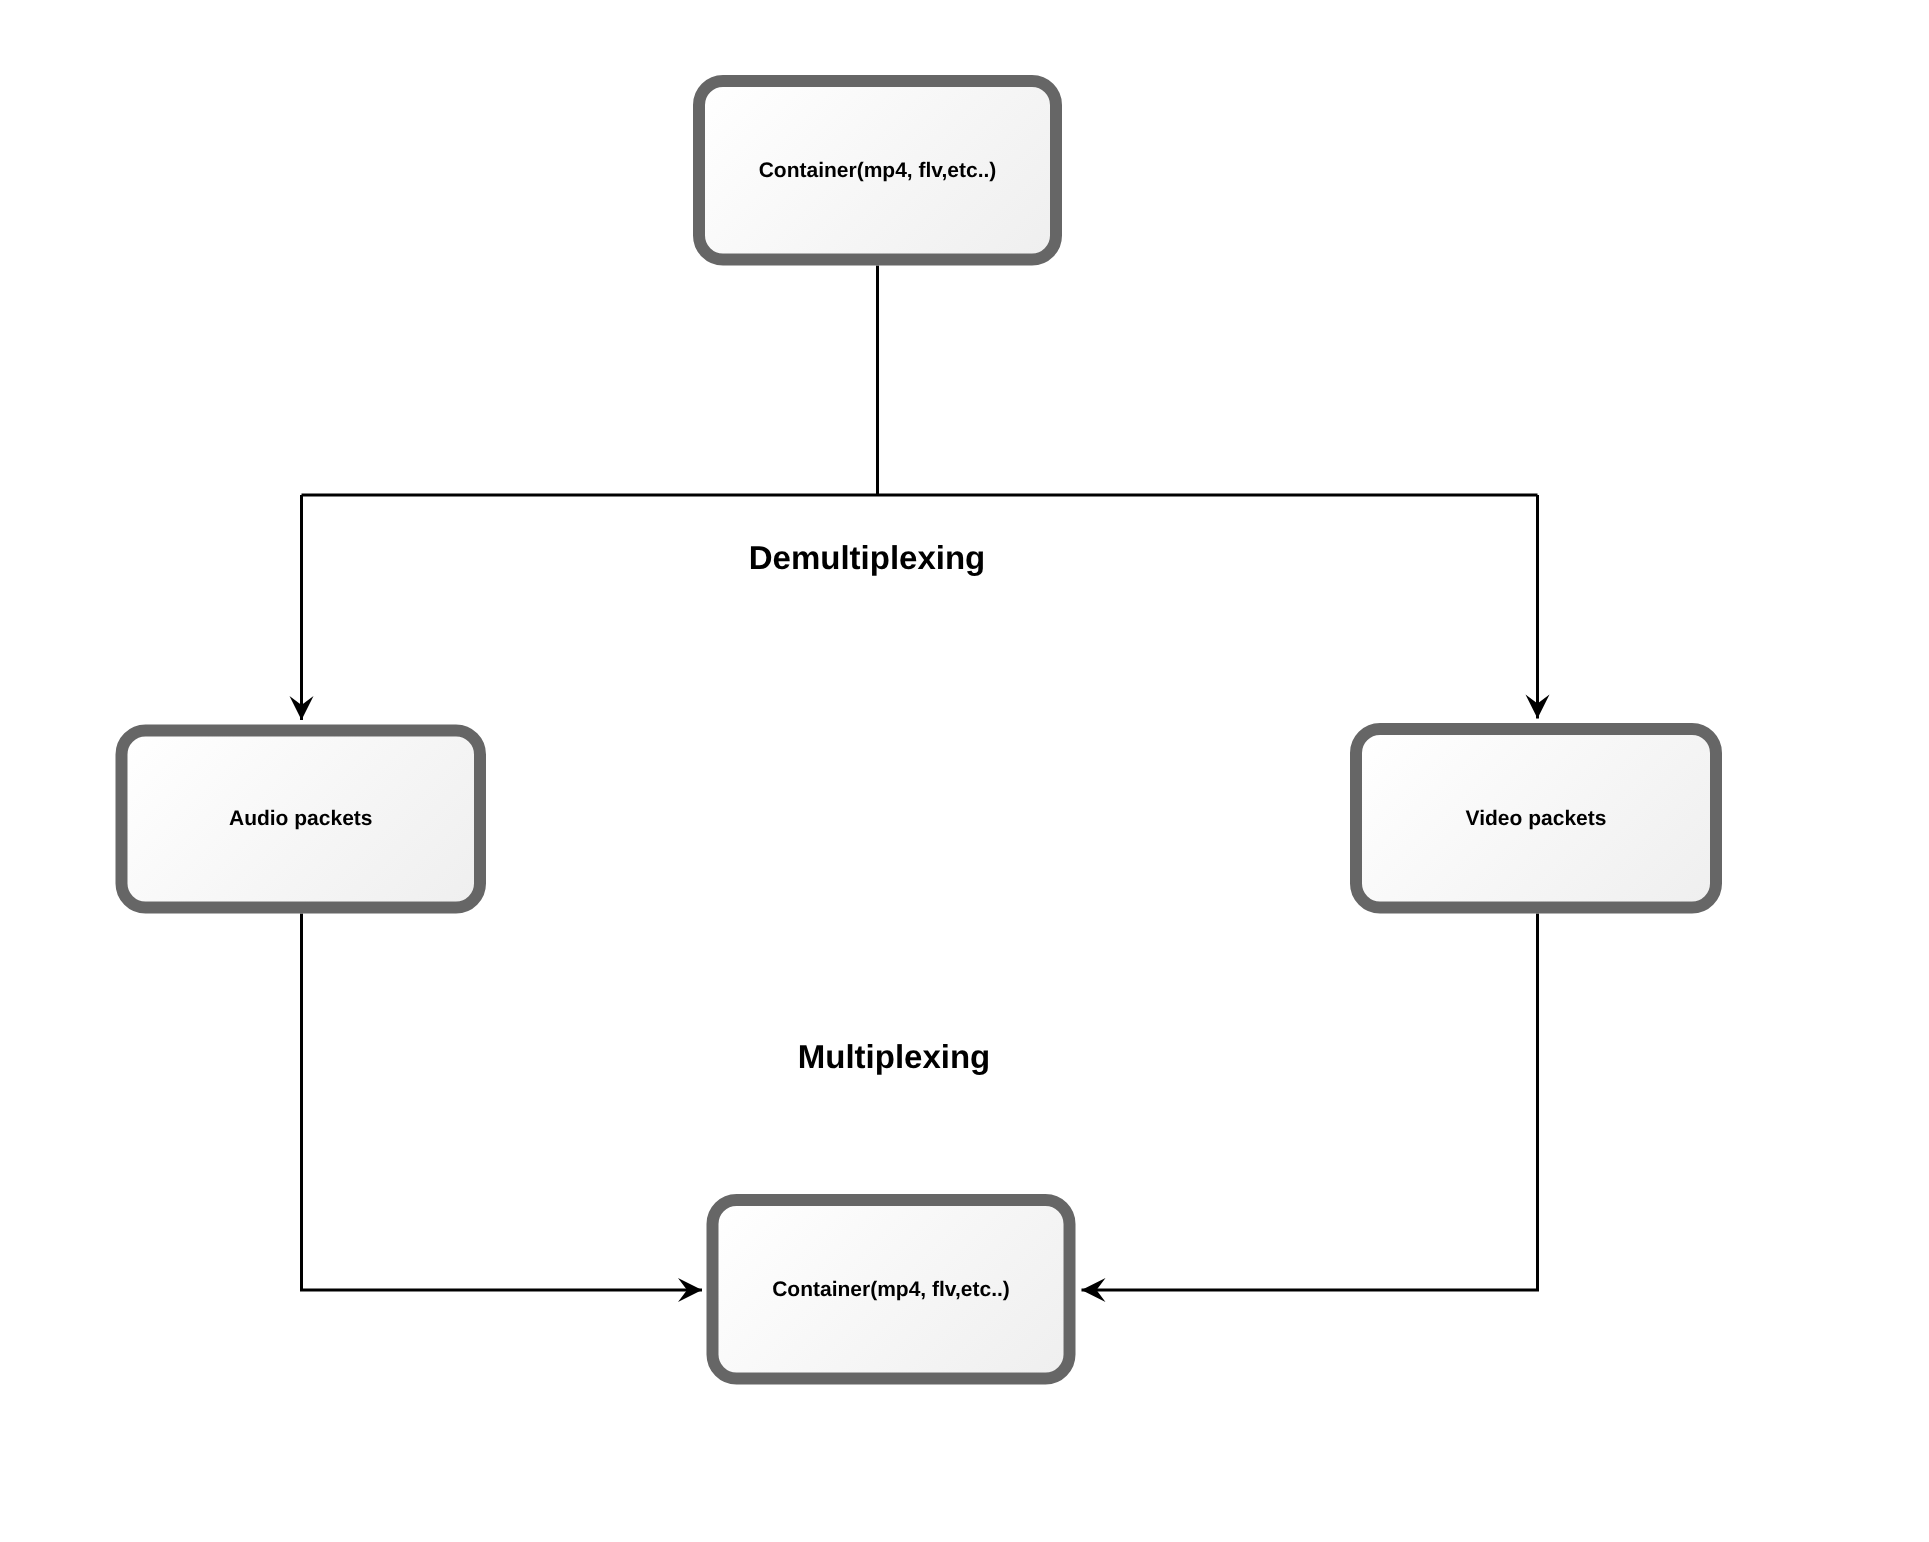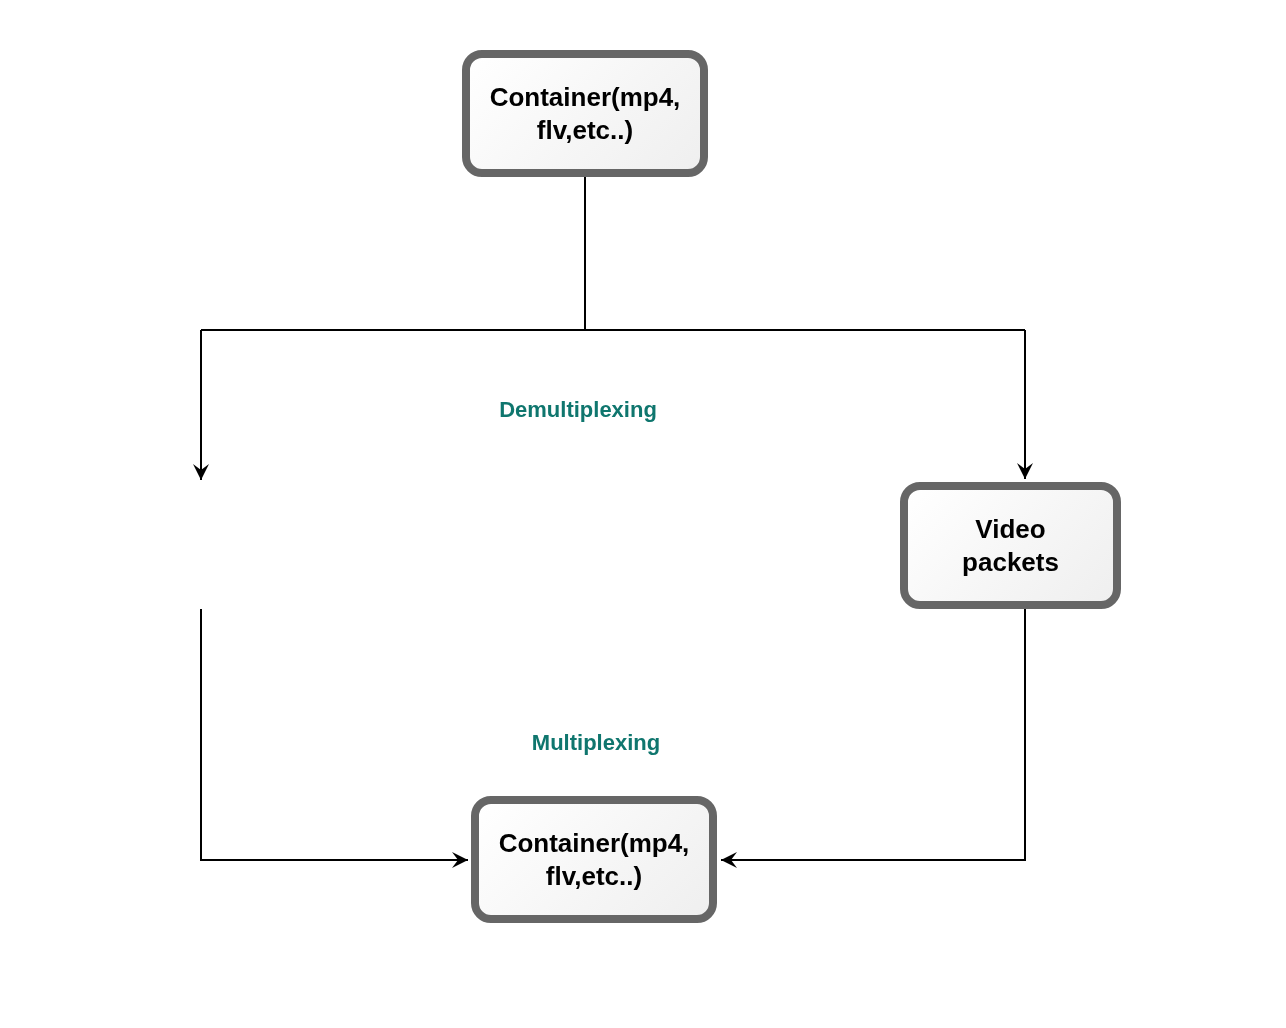--- a/index.html
+++ b/index.html
@@ -29,38 +29,37 @@
     position: absolute;
     box-sizing: border-box;
     border: 8px solid #666666;
     border-radius: 20px;
     background: linear-gradient(135deg, #ffffff 0%, #f6f6f6 55%, #efefef 100%);
     display: flex;
     align-items: center;
     justify-content: center;
     text-align: center;
     color: #000000;
-    font-size: 26px;
+    font-size: 14px;
     font-weight: bold;
     line-height: 1.25;
     padding: 8px 18px;
   }
   .node-container-top    { left: 462px; top: 50px;  width: 246px; height: 127px; }
   .node-audio-packets    { left: 77px;  top: 483px; width: 247px; height: 126px; }
-  .node-video-packets    { left: 900px; top: 482px; width: 221px; height: 127px; }
+  .node-video-packets    { left: 900px; top: 482px; width: 248px; height: 127px; }
   .node-container-bottom { left: 471px; top: 796px; width: 246px; height: 127px; }
 
   .edge-label {
     position: absolute;
-    color: #0f766e;
+    color: #000000;
     font-size: 22px;
     font-weight: bold;
     white-space: nowrap;
     transform: translateX(-50%);
-    margin-top: 38px;
   }
   .label-demultiplexing { left: 578px; top: 359px; }
   .label-multiplexing   { left: 596px; top: 692px; }
 </style>
 </head>
 <body>
 
 <div class="canvas">
 
   <svg class="connector-layer" width="1286" height="1028" viewBox="0 0 1286 1028" xmlns="http://www.w3.org/2000/svg">
@@ -86,20 +85,23 @@
 
     <path d="M 201 609 L 201 860 L 468 860" stroke="#000000" stroke-width="2" fill="none" marker-end="url(#arrow-right)"></path>
 
     <path d="M 1025 609 L 1025 860 L 721 860" stroke="#000000" stroke-width="2" fill="none" marker-end="url(#arrow-left)"></path>
   </svg>
 
   <div class="node node-container-top">
     <span>Container(mp4, flv,etc..)</span>
   </div>
 
+  <div class="node node-audio-packets">
+    <span>Audio packets</span>
+  </div>
 
   <div class="node node-video-packets">
     <span>Video packets</span>
   </div>
 
   <div class="node node-container-bottom">
     <span>Container(mp4, flv,etc..)</span>
   </div>
 
   <div class="edge-label label-demultiplexing">Demultiplexing</div>

